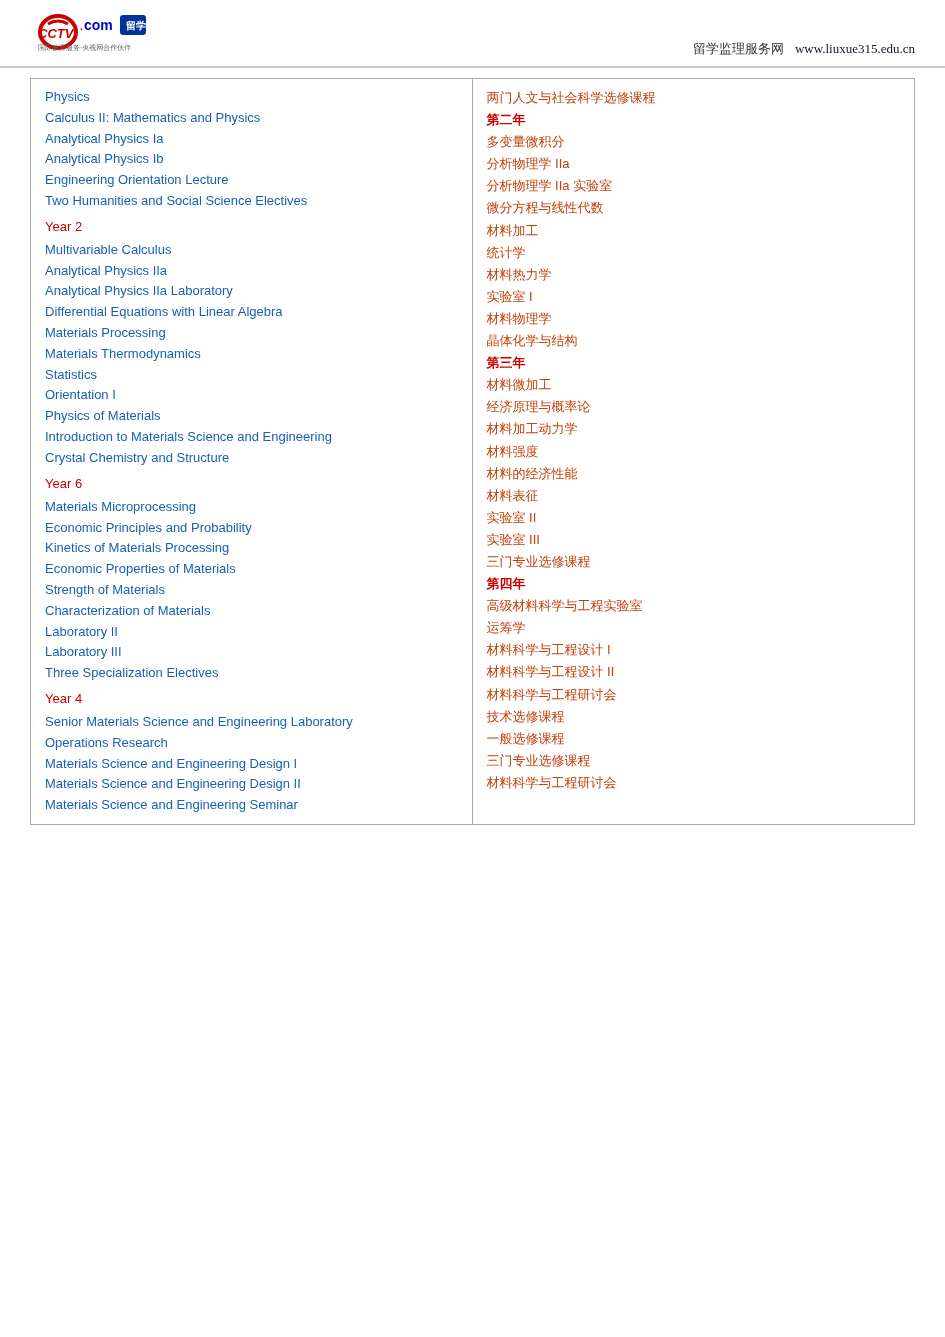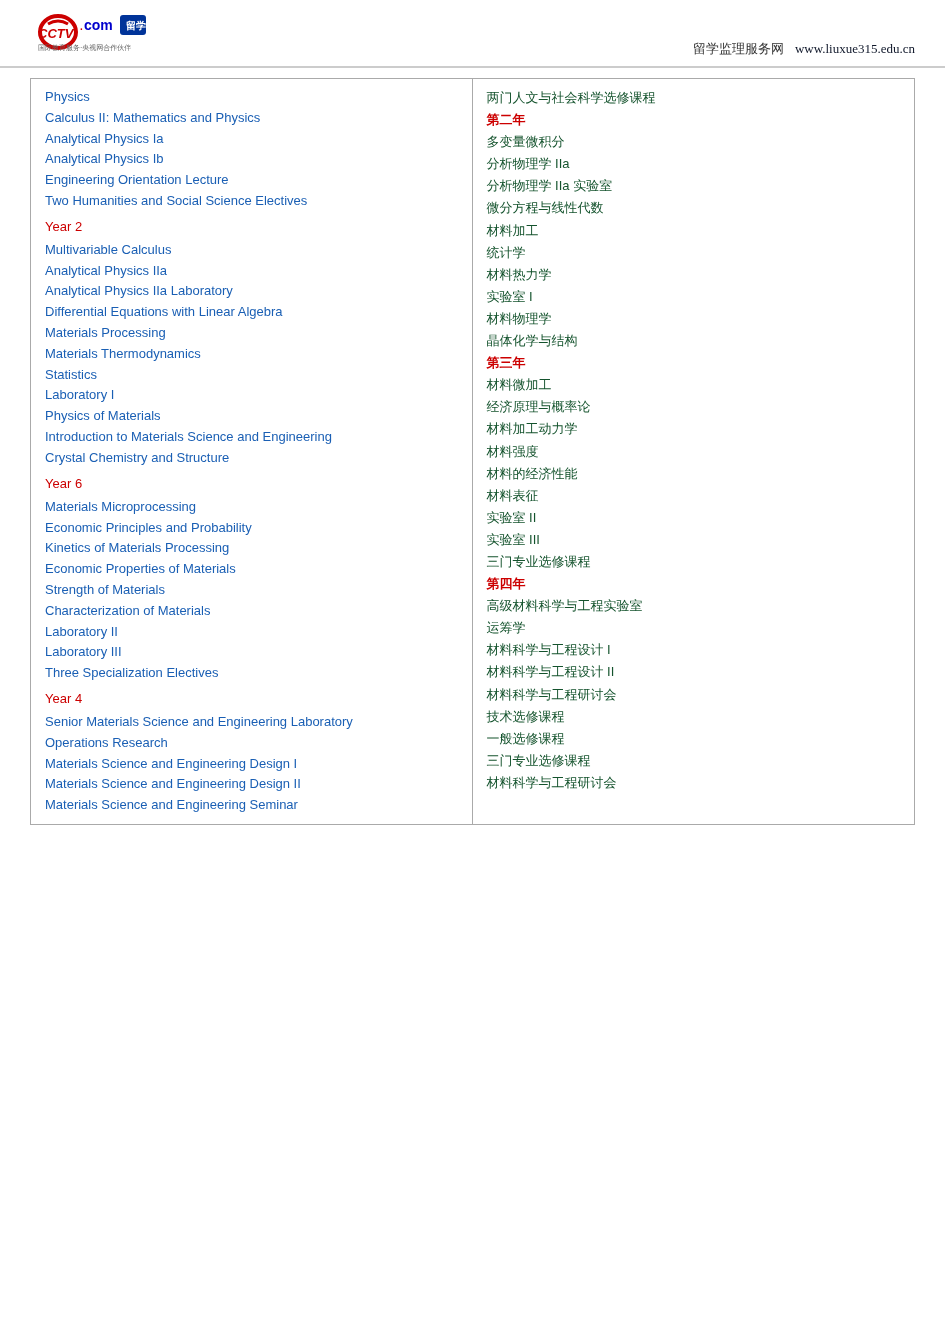--- a/index.html
+++ b/index.html
@@ -48,21 +48,21 @@
       text-align: justify;
     }
     .year-label {
       color: #c00;
       font-weight: normal;
       margin-top: 4px;
       margin-bottom: 2px;
       line-height: 1.7;
     }
     .course-item-zh {
-      color: #14532d;
+      color: #c2410c;
       line-height: 1.7;
     }
     .year-label-zh {
       color: #c00;
       font-weight: bold;
       line-height: 1.7;
     }
   </style>
 </head>
 <body>
@@ -100,21 +100,21 @@
       <div class="course-item">Engineering Orientation Lecture</div>
       <div class="course-item">Two Humanities and Social Science Electives</div>
       <div class="year-label">Year 2</div>
       <div class="course-item">Multivariable Calculus</div>
       <div class="course-item">Analytical Physics IIa</div>
       <div class="course-item">Analytical Physics IIa Laboratory</div>
       <div class="course-item">Differential Equations with Linear Algebra</div>
       <div class="course-item">Materials Processing</div>
       <div class="course-item">Materials Thermodynamics</div>
       <div class="course-item">Statistics</div>
-      <div class="course-item">Laboratory I</div>
+      <div class="course-item">Orientation I</div>
       <div class="course-item">Physics of Materials</div>
       <div class="course-item">Introduction to Materials Science and Engineering</div>
       <div class="course-item">Crystal Chemistry and Structure</div>
       <div class="year-label">Year 6</div>
       <div class="course-item">Materials Microprocessing</div>
       <div class="course-item">Economic Principles and Probability</div>
       <div class="course-item">Kinetics of Materials Processing</div>
       <div class="course-item">Economic Properties of Materials</div>
       <div class="course-item">Strength of Materials</div>
       <div class="course-item">Characterization of Materials</div>

